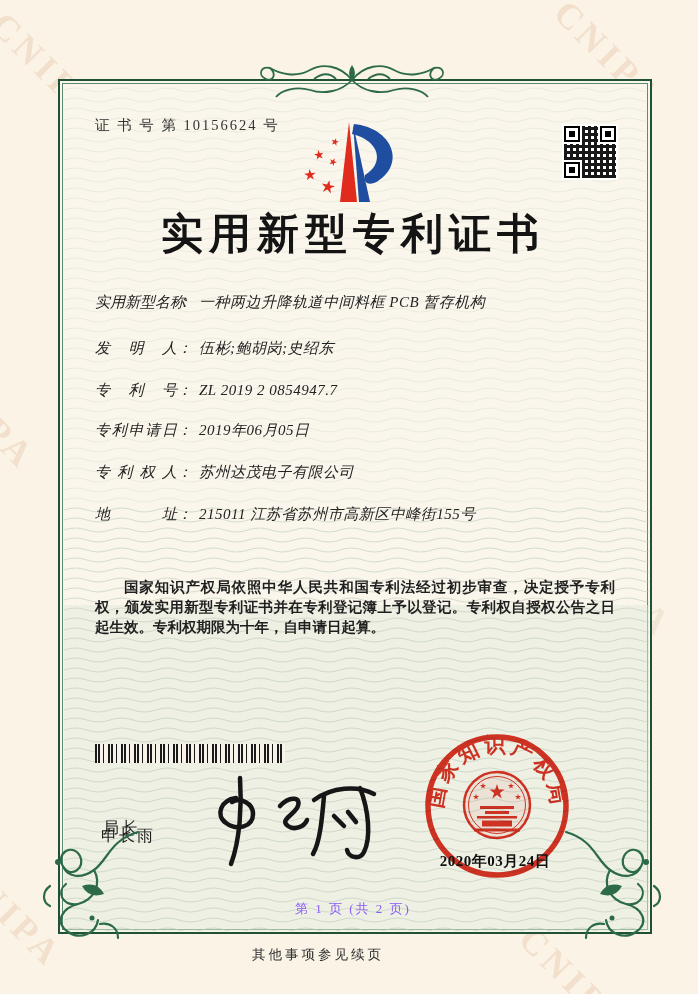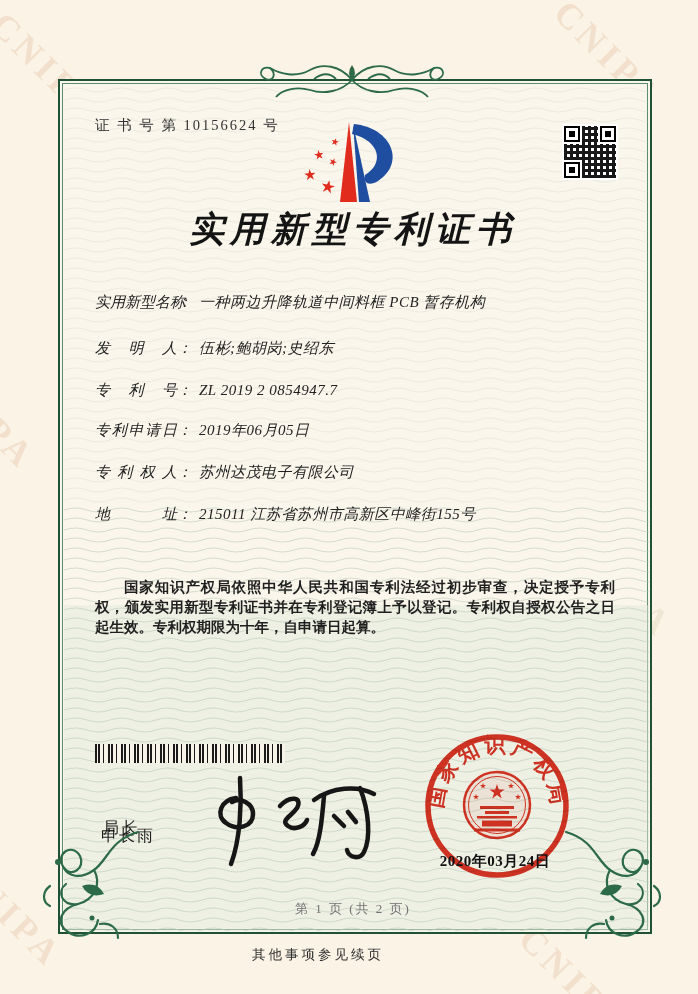--- a/index.html
+++ b/index.html
@@ -11,37 +11,37 @@
   .wm-out{color:#f0dcc8;opacity:.8;}
   .wm-in{color:#ece2cf;opacity:.75;}
   
   .frame{position:absolute;left:58px;top:79px;width:590px;height:851px;
          border:2.5px solid #1f5136;background:#fbf6ec;}
   .frame .inner-line{position:absolute;inset:2px;border:1px solid #5a8a6e;pointer-events:none;}
   .guilloche{position:absolute;inset:4px;pointer-events:none;}
   
   .abs{position:absolute;}
   .cert-no{left:95px;top:116px;font-size:14.5px;letter-spacing:2px;color:#333;}
-  .title{left:58px;top:206px;width:590px;text-align:center;font-size:35px;font-weight:bold;
-         letter-spacing:6px;color:#141414;font-style:italic;}
+  .title{left:58px;top:206px;width:590px;text-align:center;font-size:42px;font-weight:bold;
+         letter-spacing:6px;color:#141414;}
   .row{left:95px;white-space:nowrap;font-size:15px;color:#222;font-style:italic;}
   .lbl{display:inline-block;width:82px;text-align:justify;text-align-last:justify;vertical-align:bottom;}
   .colon{display:inline-block;margin-right:7px;}
   .val{letter-spacing:.5px;}
   .row2{display:inline-block;margin-left:58px;}
   .paras{left:95px;top:577px;width:520px;font-size:14.5px;line-height:20px;text-align:justify;color:#1f1f1f;}
   .paras p{margin:0;text-indent:2em;font-weight:bold;}
   .barcode{left:95px;top:744px;width:190px;height:19px;
      background:repeating-linear-gradient(90deg,#1a1a1a 0 2px,#f7f3e8 2px 3px,#1a1a1a 3px 5px,
        #f7f3e8 5px 8px,#1a1a1a 8px 9px,#f7f3e8 9px 13px);}
   .director-title{left:103px;top:792px;font-size:16px;letter-spacing:3px;color:#1c1c1c;margin-top:26px;}
   .director-name{left:101px;top:826px;font-size:16px;letter-spacing:2px;color:#1c1c1c;}
   .seal-date{left:424px;top:852px;width:142px;text-align:center;font-size:15px;font-weight:bold;
              color:#111;letter-spacing:.5px;z-index:6;}
-  .page-note{left:58px;top:900px;width:590px;text-align:center;font-size:13px;letter-spacing:2px;color:#737373;}
+  .page-note{left:58px;top:900px;width:590px;text-align:center;font-size:13px;letter-spacing:2px;color:#8b5cf6;}
   .footer-note{left:0;top:946px;width:636px;text-align:center;font-size:13.5px;letter-spacing:3px;color:#2d2d2d;}
   
   .qr{left:562px;top:124px;width:56px;height:56px;background:#fff;z-index:3;}
   .qr-noise{position:absolute;inset:2px;opacity:.9;background:
      repeating-linear-gradient(90deg,#000 0 3px,transparent 3px 6px),
      repeating-linear-gradient(0deg,#000 0 3px,transparent 3px 6px);}
   .finder{position:absolute;width:12px;height:12px;border:2.5px solid #000;background:#fff;box-shadow:0 0 0 2px #fff;}
   .finder::after{content:"";position:absolute;left:3px;top:3px;width:6px;height:6px;background:#000;}
   .f-tl{left:2px;top:2px;} .f-tr{right:2px;top:2px;} .f-bl{left:2px;bottom:2px;}
   .seal-svg{left:416px;top:729px;z-index:5;mix-blend-mode:multiply;opacity:.95;}

